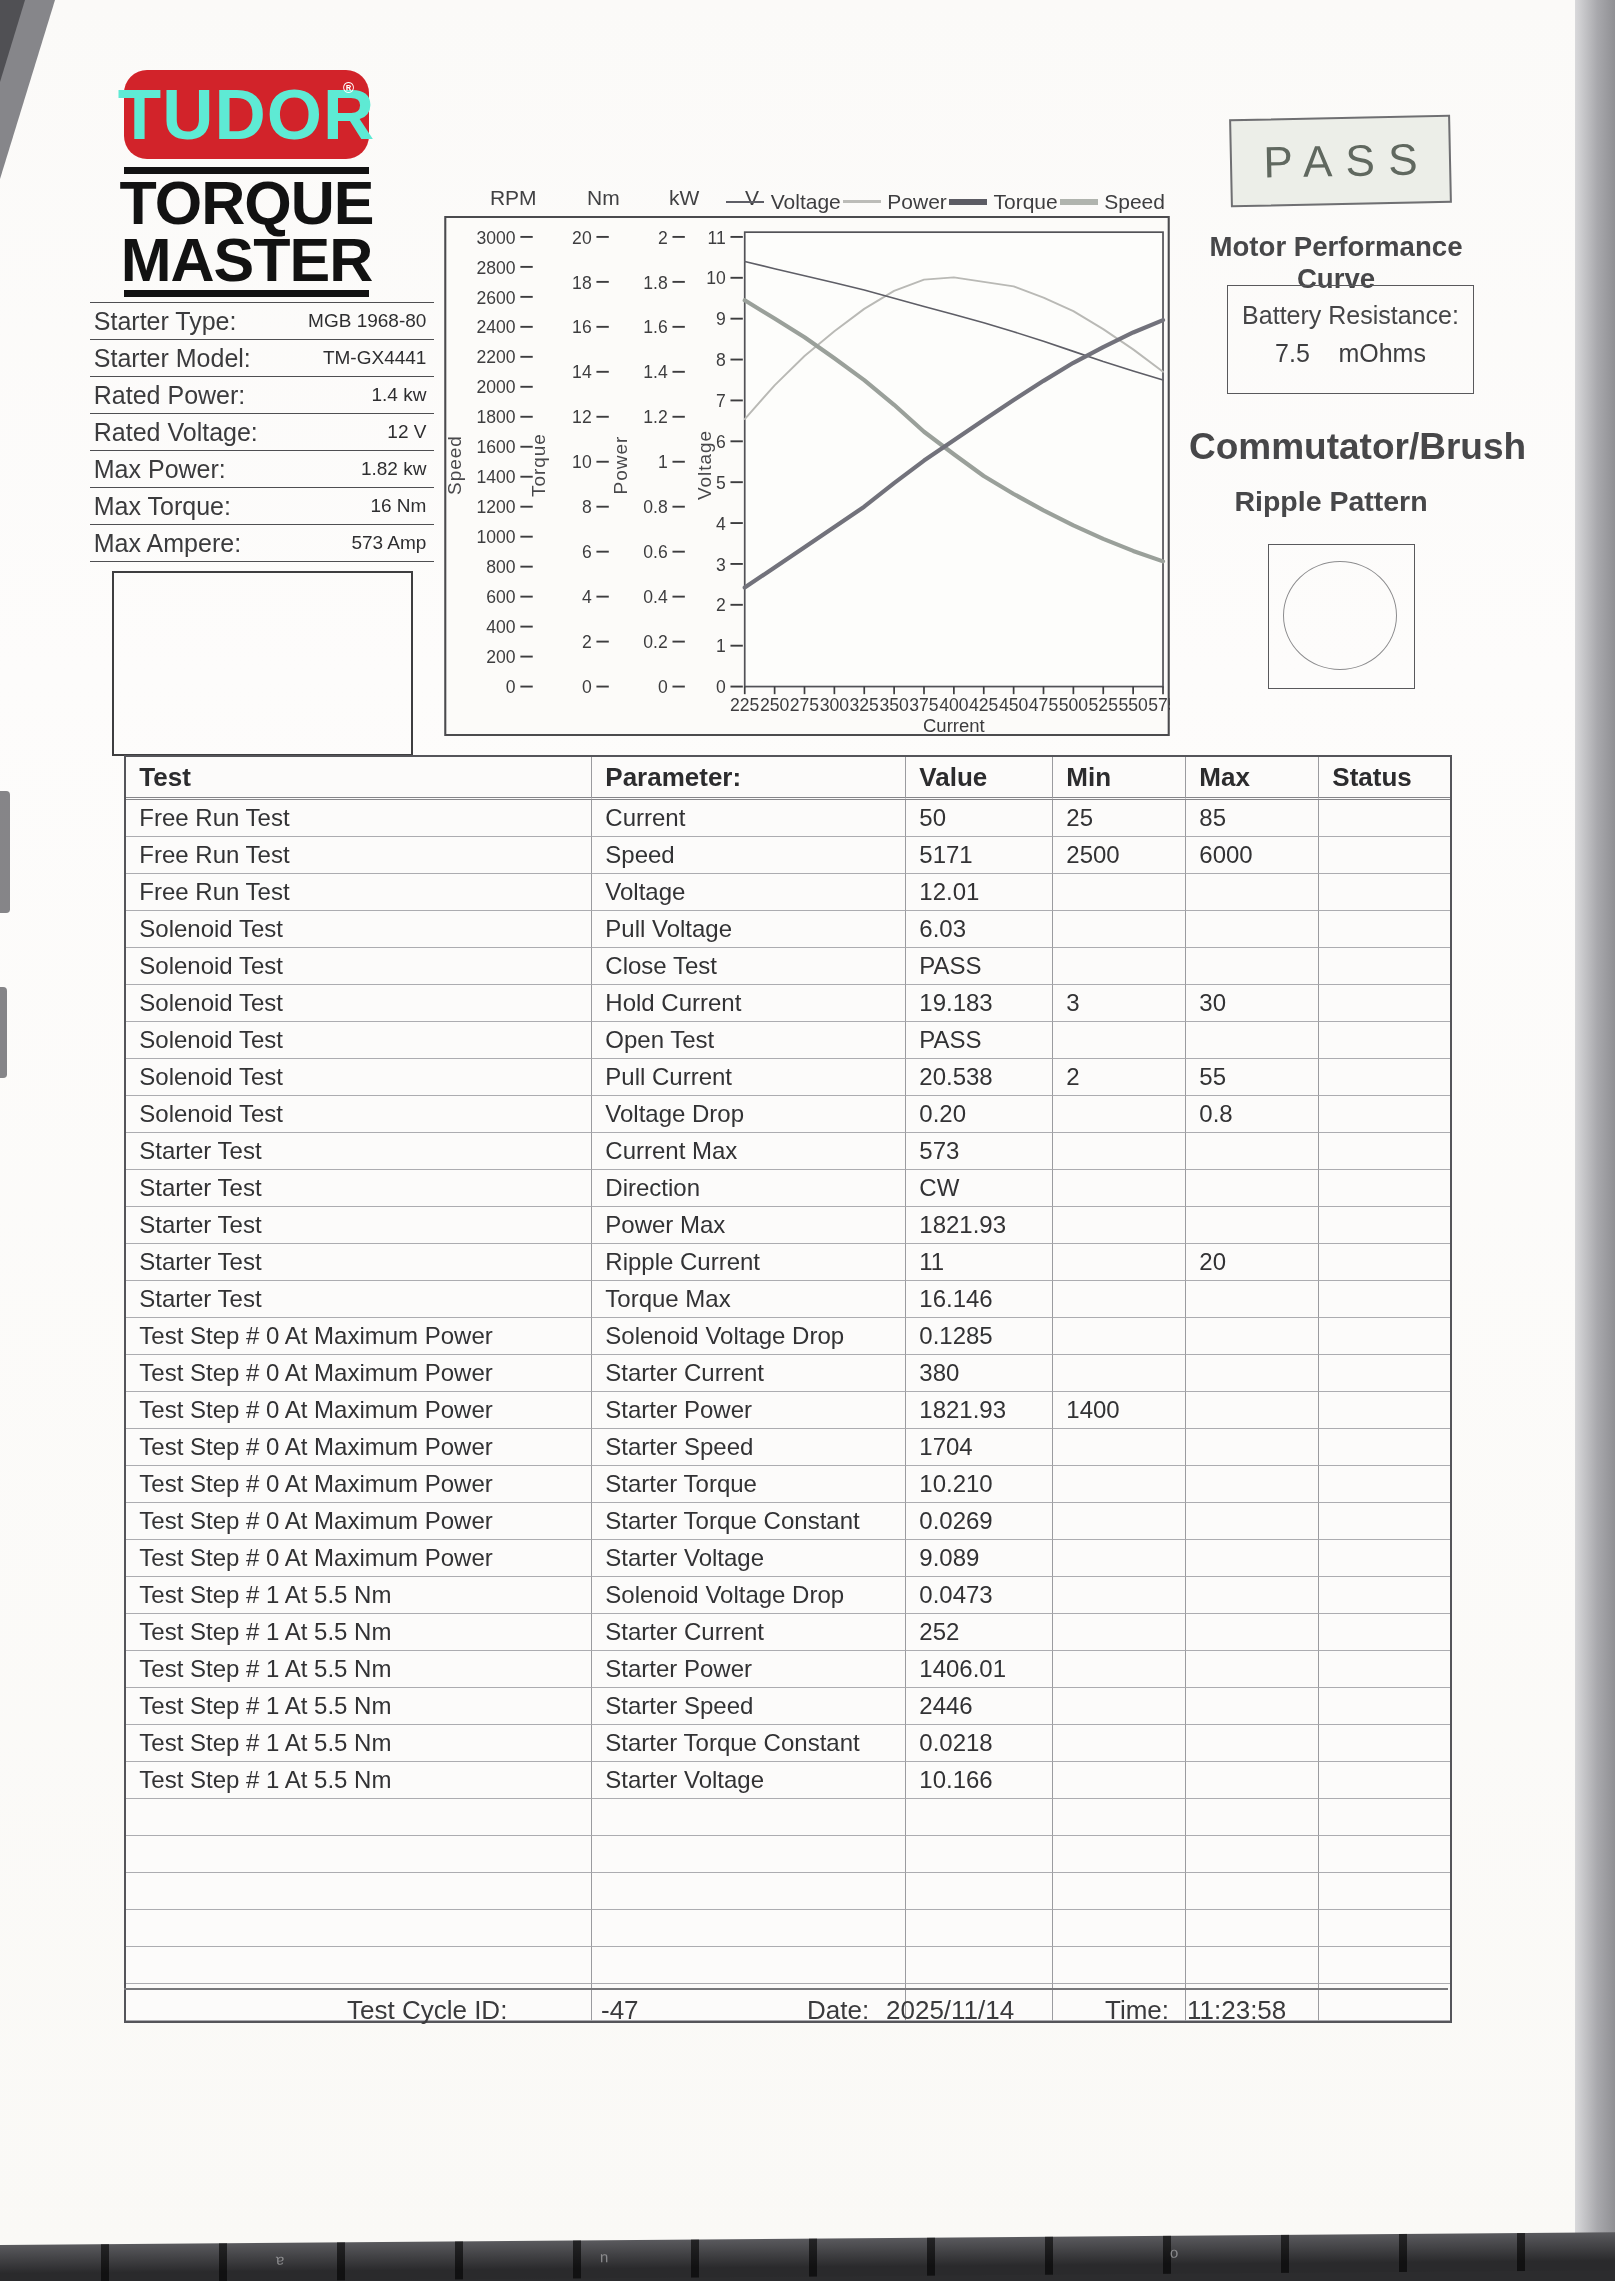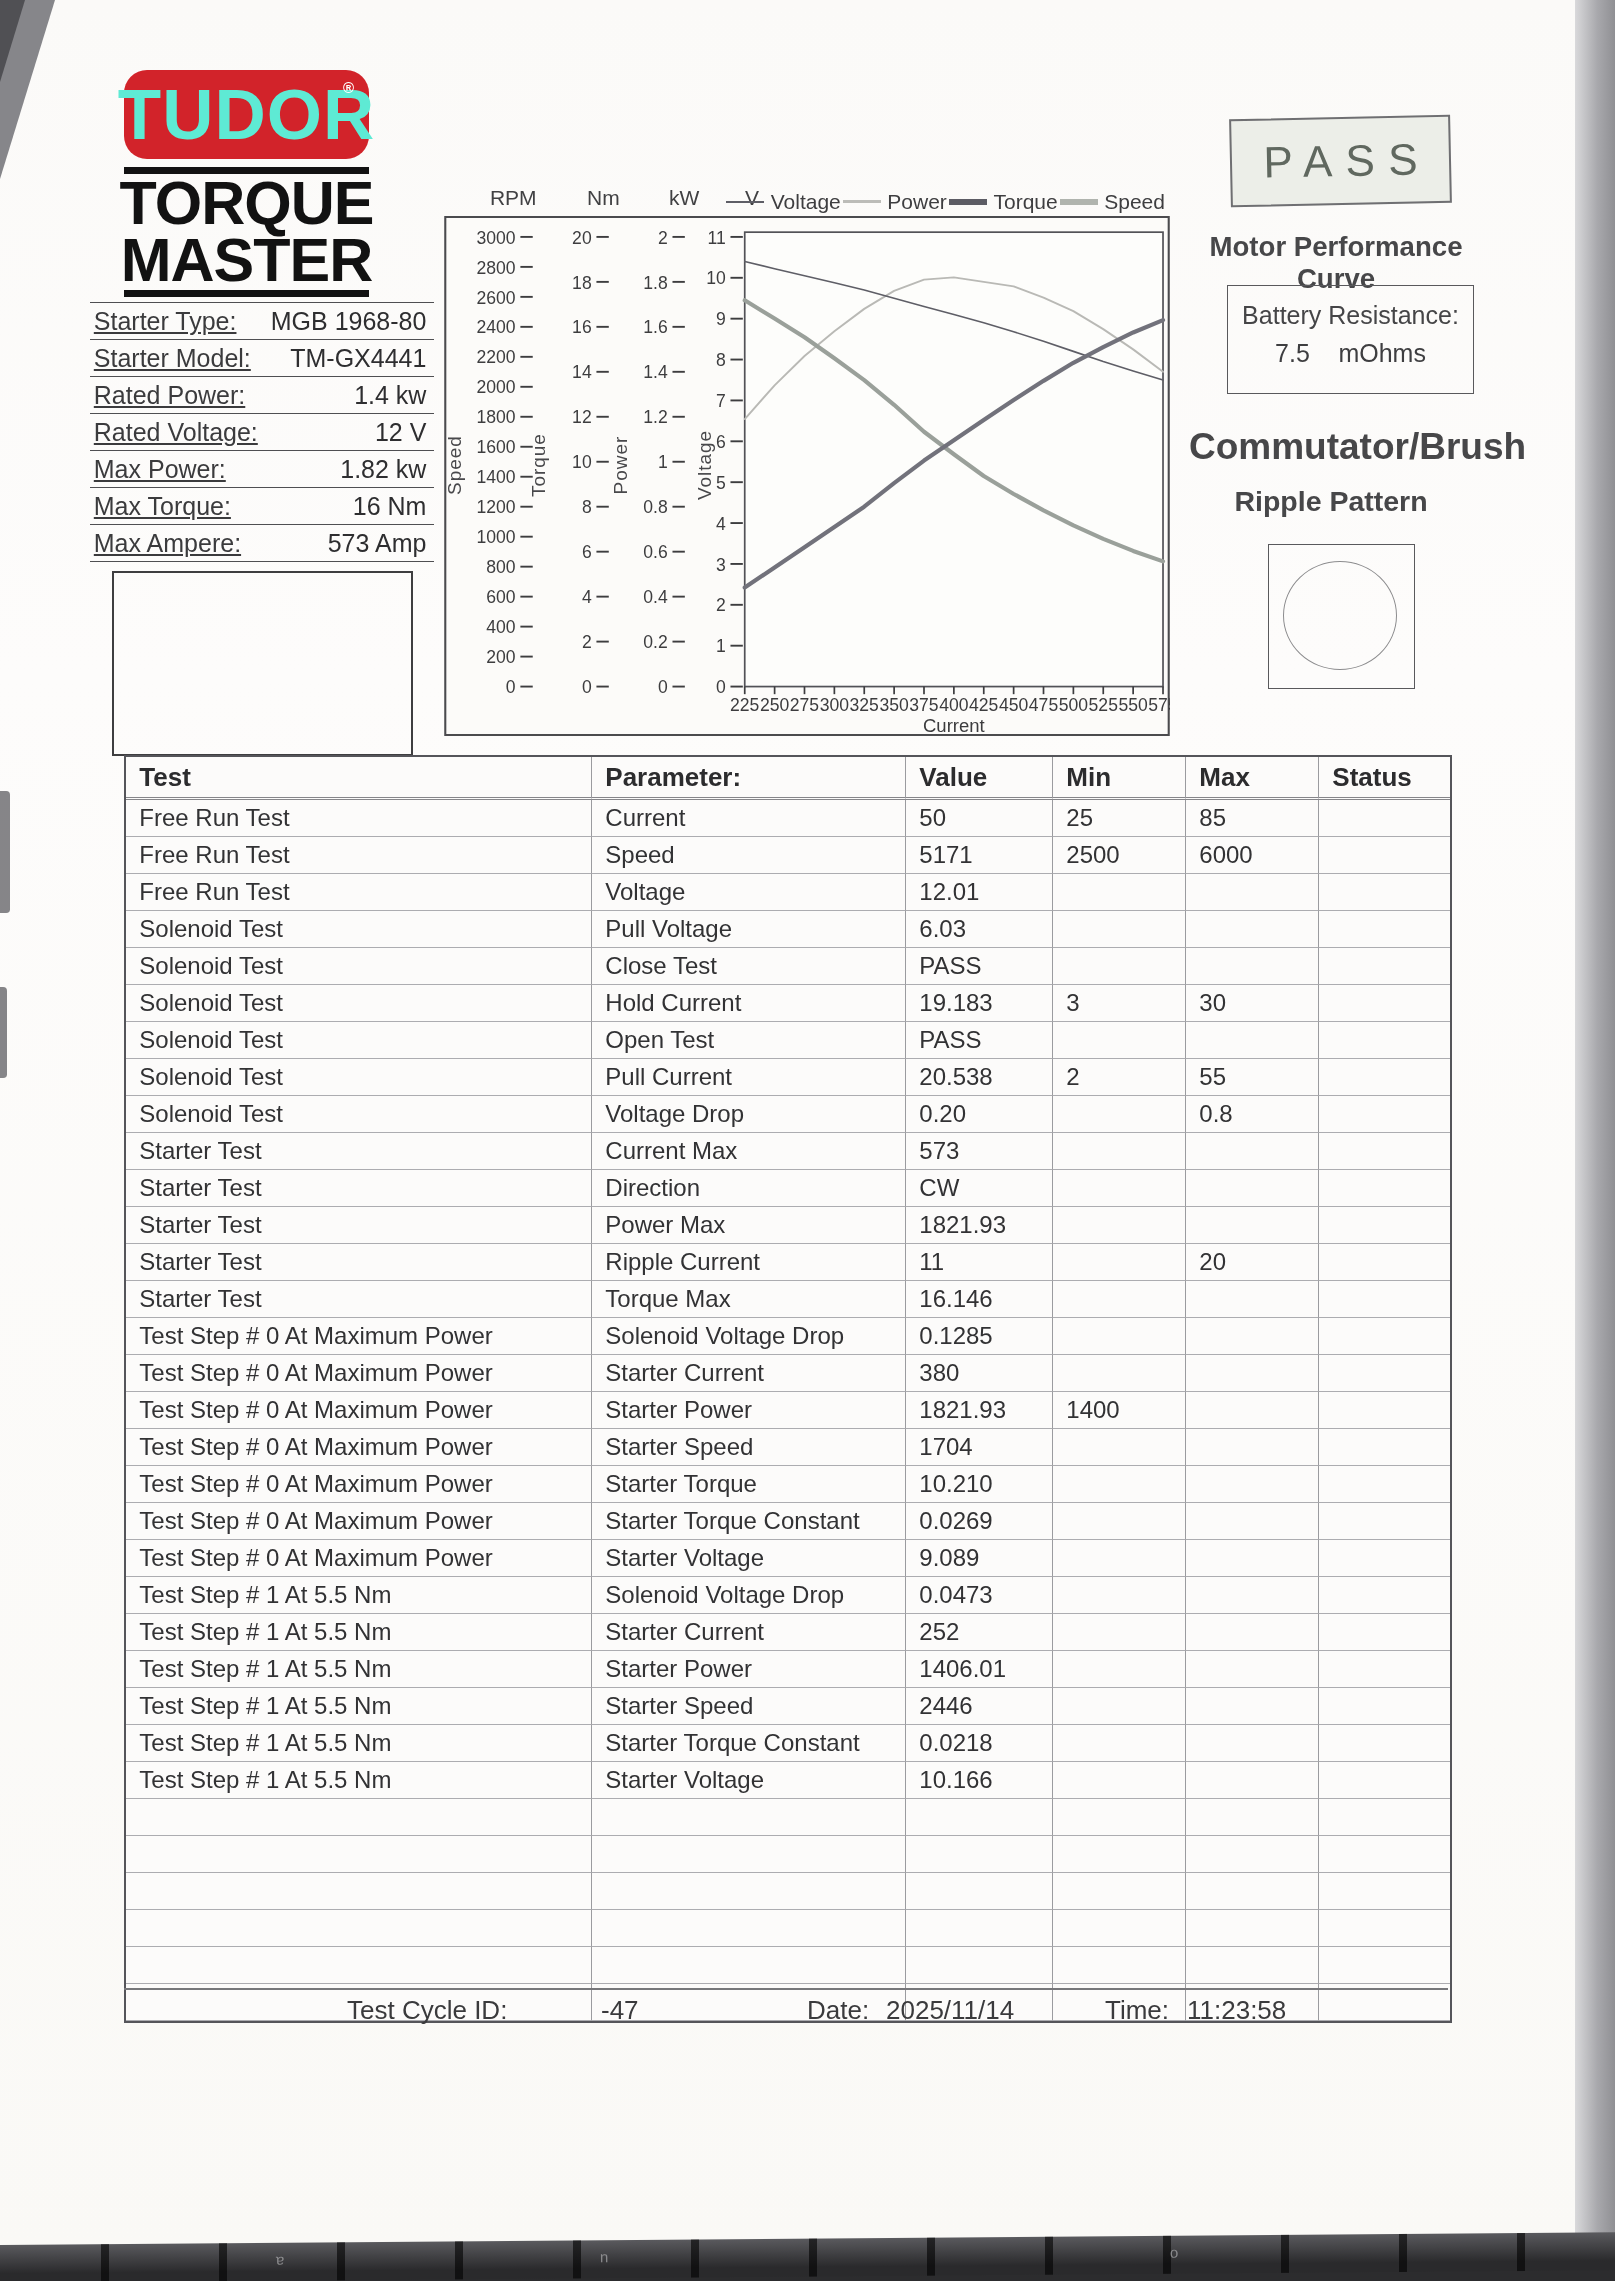--- a/index.html
+++ b/index.html
@@ -19,22 +19,22 @@
   
   #logo-red{left:124px;top:70px;width:245px;height:89px;background:#d2232a;border-radius:23px;display:flex;align-items:center;justify-content:center;}
   #logo-red .brand{color:#5eead4;font-size:71px;font-weight:800;letter-spacing:1px;text-align:center;}
   #logo-red .reg{position:absolute;right:15px;top:8.6px;color:#fff;font-size:15px;font-weight:700;}
   .logo-rule{left:124px;width:245px;height:6.7px;background:#121212;}
   .logo-line{left:118px;width:257px;text-align:center;font-weight:800;font-size:61px;line-height:1;color:#121212;letter-spacing:-1px;}
 
   
   #spec-table{left:90px;top:302px;width:344px;border-top:1.9px solid #4f4f52;}
   .spec-row{height:36px;display:flex;align-items:center;justify-content:space-between;border-bottom:1.9px solid #4f4f52;}
-  .spec-label{font-size:25px;color:#3b3b3d;padding-left:3.8px;white-space:nowrap;text-decoration:underline;}
-  .spec-value{font-size:25px;color:#2e2e30;padding-right:7.6px;white-space:nowrap;}
+  .spec-label{font-size:25px;color:#3b3b3d;padding-left:3.8px;white-space:nowrap;}
+  .spec-value{font-size:19px;color:#2e2e30;padding-right:7.6px;white-space:nowrap;}
   #spec-empty-box{left:112px;top:571px;width:297px;height:181px;border:2.4px solid #3e3e40;}
 
   
   #chart{left:444px;top:186px;width:727px;height:556px;}
   .chart-unit{position:absolute;top:0;font-size:21px;color:#414143;margin-left:44px;}
   #chart-legend{position:absolute;left:282px;top:3.8px;width:439px;display:flex;justify-content:space-between;align-items:center;}
   .legend-item{display:flex;align-items:center;gap:6.7px;}
   .legend-label{font-size:21px;color:#3e3e40;}
   .legend-swatch{display:inline-block;width:38px;}
   .sw-voltage{height:1.9px;background:#5e5e66;}

